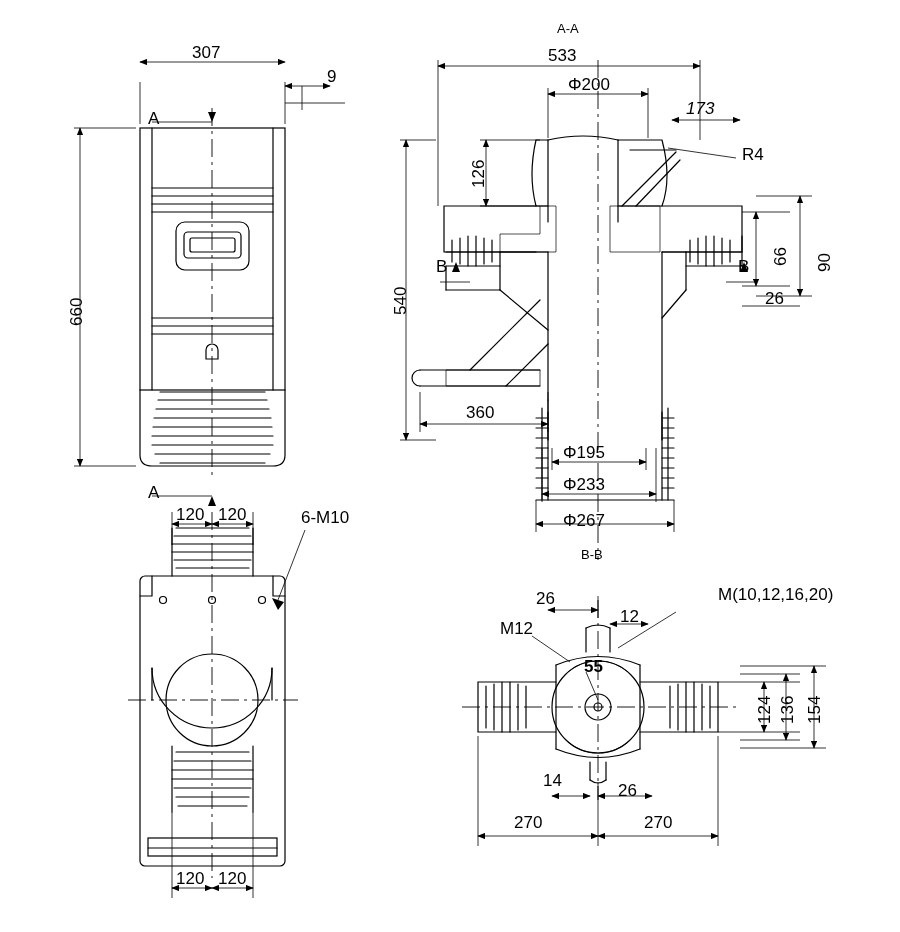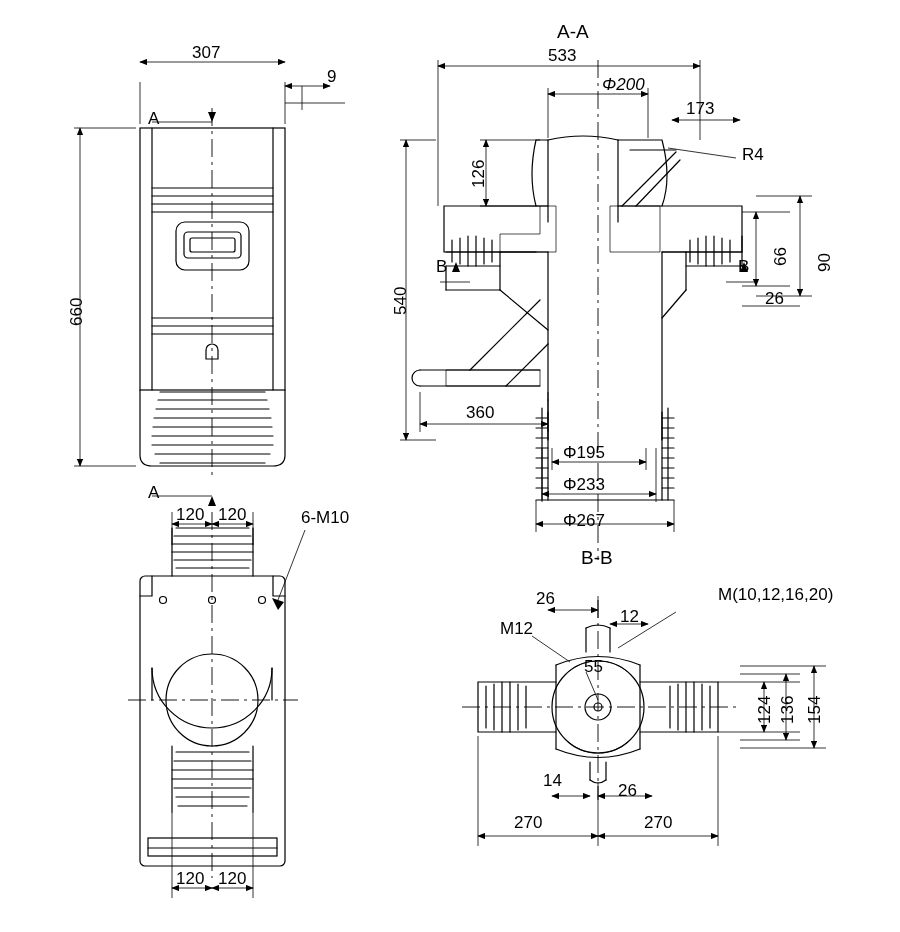--- a/index.html
+++ b/index.html
@@ -52,21 +52,21 @@
     fill: none;
   }
   .lbl {
     position: absolute;
     font-family: "Liberation Sans", sans-serif;
     font-size: 17px;
     color: #000000;
     white-space: nowrap;
     line-height: 1;
   }
-  .lbl.big { font-size: 19px; }
+  .lbl.big { font-size: 13px; }
   .vert {
     transform: rotate(-90deg);
     transform-origin: left top;
   }
 </style>
 </head>
 <body>
 
 <div id="sheet">
 
@@ -429,39 +429,39 @@
   <div class="lbl" style="left:148px; top:484px;">A</div>
 
   <div class="lbl" style="left:176px; top:506px;">120</div>
   <div class="lbl" style="left:218px; top:506px;">120</div>
   <div class="lbl" style="left:176px; top:870px;">120</div>
   <div class="lbl" style="left:218px; top:870px;">120</div>
   <div class="lbl" style="left:301px; top:509px;">6-M10</div>
 
   <div class="lbl big" style="left:557px; top:22px;">A-A</div>
   <div class="lbl" style="left:548px; top:47px;">533</div>
-  <div class="lbl" style="left:602px; top:76px;font-style:italic;">Φ200</div>
-  <div class="lbl" style="left:686px; top:100px;">173</div>
+  <div class="lbl" style="left:568px; top:76px;">Φ200</div>
+  <div class="lbl" style="left:686px; top:100px;font-style:italic;">173</div>
   <div class="lbl" style="left:742px; top:146px;">R4</div>
   <div class="lbl vert" style="left:470px; top:188px;">126</div>
   <div class="lbl vert" style="left:392px; top:315px;">540</div>
   <div class="lbl vert" style="left:772px; top:266px;">66</div>
   <div class="lbl vert" style="left:816px; top:272px;">90</div>
   <div class="lbl" style="left:765px; top:290px;">26</div>
   <div class="lbl" style="left:466px; top:404px;">360</div>
   <div class="lbl" style="left:563px; top:444px;">Φ195</div>
   <div class="lbl" style="left:563px; top:476px;">Φ233</div>
   <div class="lbl" style="left:563px; top:512px;">Φ267</div>
   <div class="lbl" style="left:436px; top:258px;">B</div>
   <div class="lbl" style="left:738px; top:258px;">B</div>
 
   <div class="lbl big" style="left:573px; top:548px;margin-left:8px;">B-B</div>
   <div class="lbl" style="left:536px; top:590px;">26</div>
   <div class="lbl" style="left:620px; top:608px;">12</div>
-  <div class="lbl" style="left:584px; top:658px;">55</div>
+  <div class="lbl" style="left:584px; top:658px;font-weight:bold;">55</div>
   <div class="lbl" style="left:500px; top:620px;">M12</div>
   <div class="lbl" style="left:680px; top:586px;margin-left:38px;">M(10,12,16,20)</div>
   <div class="lbl vert" style="left:756px; top:724px;">124</div>
   <div class="lbl vert" style="left:779px; top:724px;">136</div>
   <div class="lbl vert" style="left:806px; top:724px;">154</div>
   <div class="lbl" style="left:543px; top:772px;">14</div>
   <div class="lbl" style="left:618px; top:782px;">26</div>
   <div class="lbl" style="left:514px; top:814px;">270</div>
   <div class="lbl" style="left:644px; top:814px;">270</div>
 

